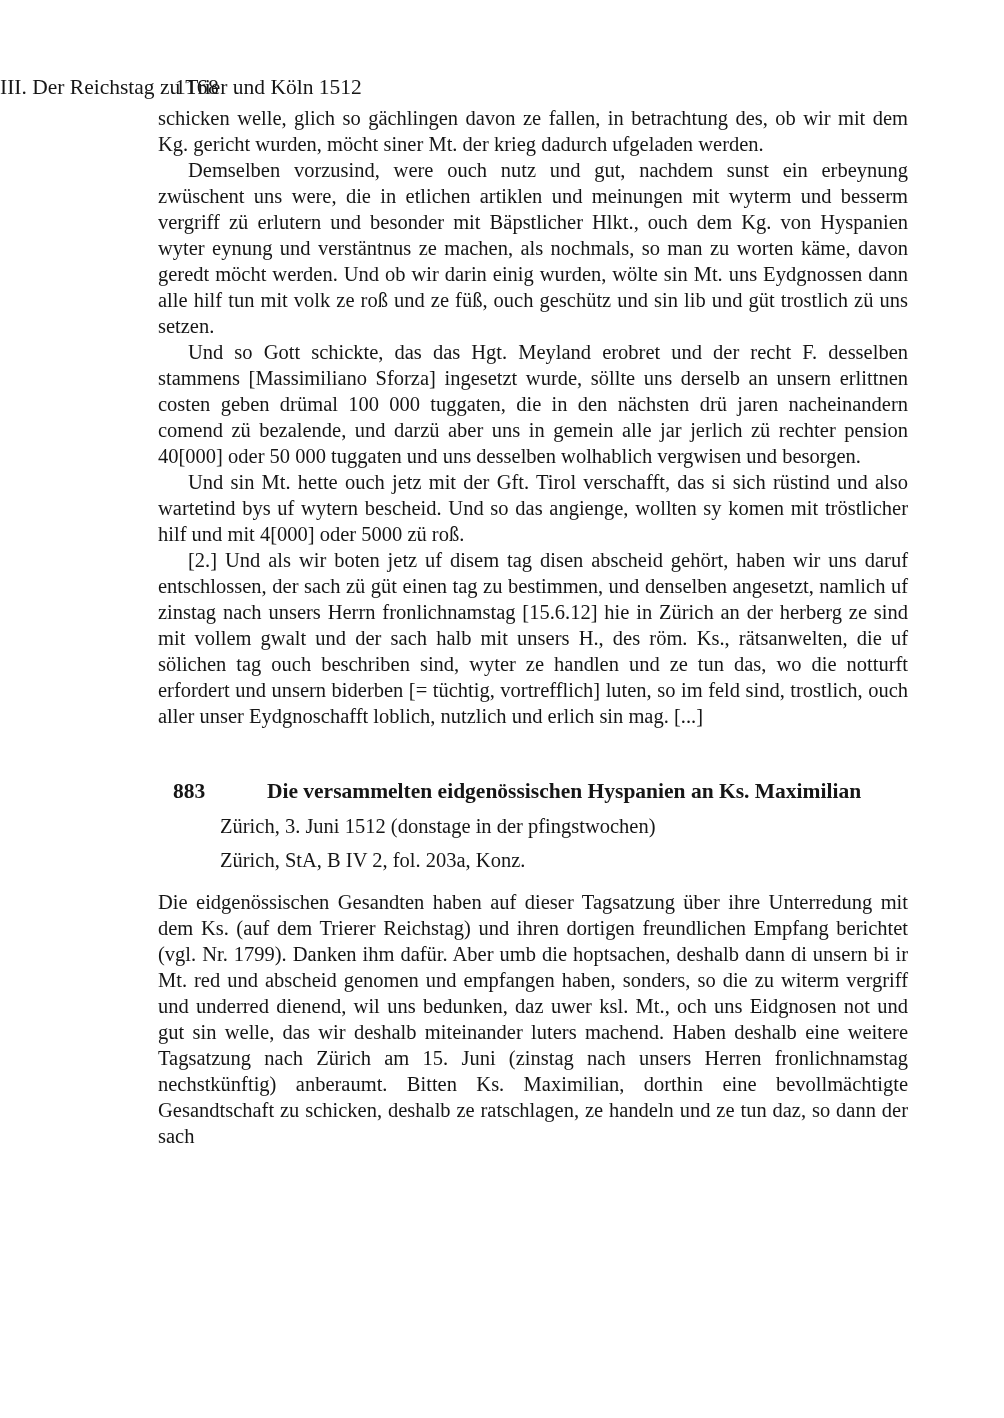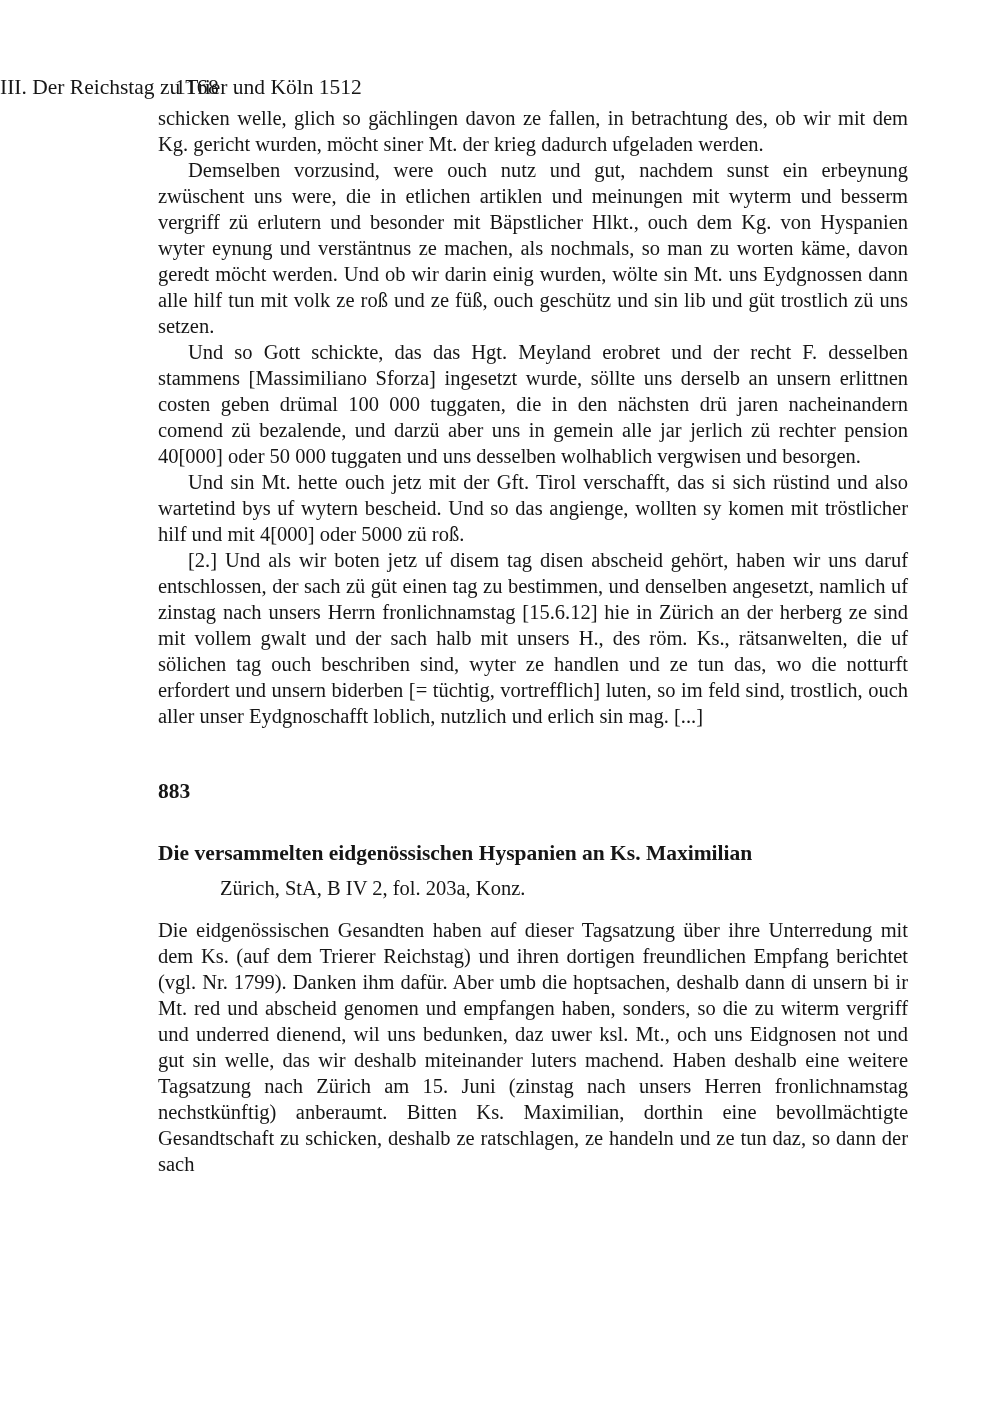--- a/index.html
+++ b/index.html
@@ -41,22 +41,21 @@
   }
   p { margin: 0; padding: 0; }
   .indent { text-indent: 30px; }
   .it { }
   .entry-head {
     margin-top: 48px;
     display: flex;
     font-weight: bold;
     font-size: 21.5px;
     line-height: 28px;
-    text-align: left;
-    flex-direction: column;
+    text-align: center;
   }
   .entry-num { flex: 0 0 62px; }
   .entry-title { flex: 1 1 auto; }
   .dateline {
     margin-left: 62px;
     margin-top: 9px;
     font-style: normal;
     font-size: 20.5px;
     line-height: 25px;
     text-align: left;
@@ -82,18 +81,19 @@
     <p class="body-para indent"><span>Demselben vorzusind, were ouch nutz und gut, nachdem sunst ein erbeynung zwüschent uns were, die in etlichen artiklen und meinungen mit wyterm und besserm vergriff zü erlutern und besonder mit Bäpstlicher Hlkt., ouch dem Kg. von Hyspanien wyter eynung und verstäntnus ze machen, als nochmals, so man zu worten käme, davon geredt möcht werden. Und ob wir darin einig wurden, wölte sin Mt. uns Eydgnossen dann alle hilf tun mit volk ze roß und ze füß, ouch geschütz und sin lib und güt trostlich zü uns setzen.</span></p>
     <p class="body-para indent"><span>Und so Gott schickte, das das Hgt. Meyland erobret und der recht F. desselben stammens </span><span class="it">[Massimiliano Sforza]</span><span> ingesetzt wurde, söllte uns derselb an unsern erlittnen costen geben drümal 100&nbsp;000 tuggaten, die in den nächsten drü jaren nacheinandern comend zü bezalende, und darzü aber uns in gemein alle jar jerlich zü rechter pension 40</span><span class="it">[000]</span><span> oder 50&nbsp;000 tuggaten und uns desselben wolhablich vergwisen und besorgen.</span></p>
     <p class="body-para indent"><span>Und sin Mt. hette ouch jetz mit der Gft. Tirol verschafft, das si sich rüstind und also wartetind bys uf wytern bescheid. Und so das angienge, wollten sy komen mit tröstlicher hilf und mit 4</span><span class="it">[000]</span><span> oder 5000 zü roß.</span></p>
     <p class="body-para indent"><span class="it">[2.]</span><span> Und als wir boten jetz uf disem tag disen abscheid gehört, haben wir uns daruf entschlossen, der sach zü güt einen tag zu bestimmen, und denselben angesetzt, namlich uf zinstag nach unsers Herrn fronlichnamstag </span><span class="it">[15.6.12]</span><span> hie in Zürich an der herberg ze sind mit vollem gwalt und der sach halb mit unsers H., des röm. Ks., rätsanwelten, die uf sölichen tag ouch beschriben sind, wyter ze handlen und ze tun das, wo die notturft erfordert und unsern biderben </span><span class="it">[= tüchtig, vortrefflich]</span><span> luten, so im feld sind, trostlich, ouch aller unser Eydgnoschafft loblich, nutzlich und erlich sin mag. </span><span class="it">[...]</span></p>
 
     <div class="entry-head">
       <span class="entry-num">883</span>
       <span class="entry-title">Die versammelten eidgenössischen Hyspanien an Ks. Maximilian</span>
     </div>
 
+    <p class="dateline"><span class="it">Zürich, 3. Juni 1512 (</span><span>donstage in der pfingstwochen</span><span class="it">)</span></p>
     <p class="dateline"><span class="it">Zürich, StA, B IV 2, fol. 203a, Konz.</span></p>
 
     <p class="abstract"><span class="it">Die eidgenössischen Gesandten haben auf dieser Tagsatzung über ihre Unterredung mit dem Ks. (auf dem Trierer Reichstag) und ihren dortigen freundlichen Empfang berichtet (vgl. Nr. 1799). Danken ihm dafür. </span><span>Aber umb die hoptsachen, deshalb dann di unsern bi ir Mt. red und abscheid genomen und empfangen haben, sonders, so die zu witerm vergriff und underred dienend, wil uns bedunken, daz uwer ksl. Mt., och uns Eidgnosen not und gut sin welle, das wir deshalb miteinander luters machend. </span><span class="it">Haben deshalb eine weitere Tagsatzung nach Zürich am 15. Juni (</span><span>zinstag nach unsers Herren fronlichnamstag nechstkünftig</span><span class="it">) anberaumt. Bitten Ks. Maximilian, dorthin eine bevollmächtigte Gesandtschaft zu schicken, </span><span>deshalb ze ratschlagen, ze handeln und ze tun daz, so dann der sach</span></p>
 
   </main>
 </div>
 
 </body></html>

